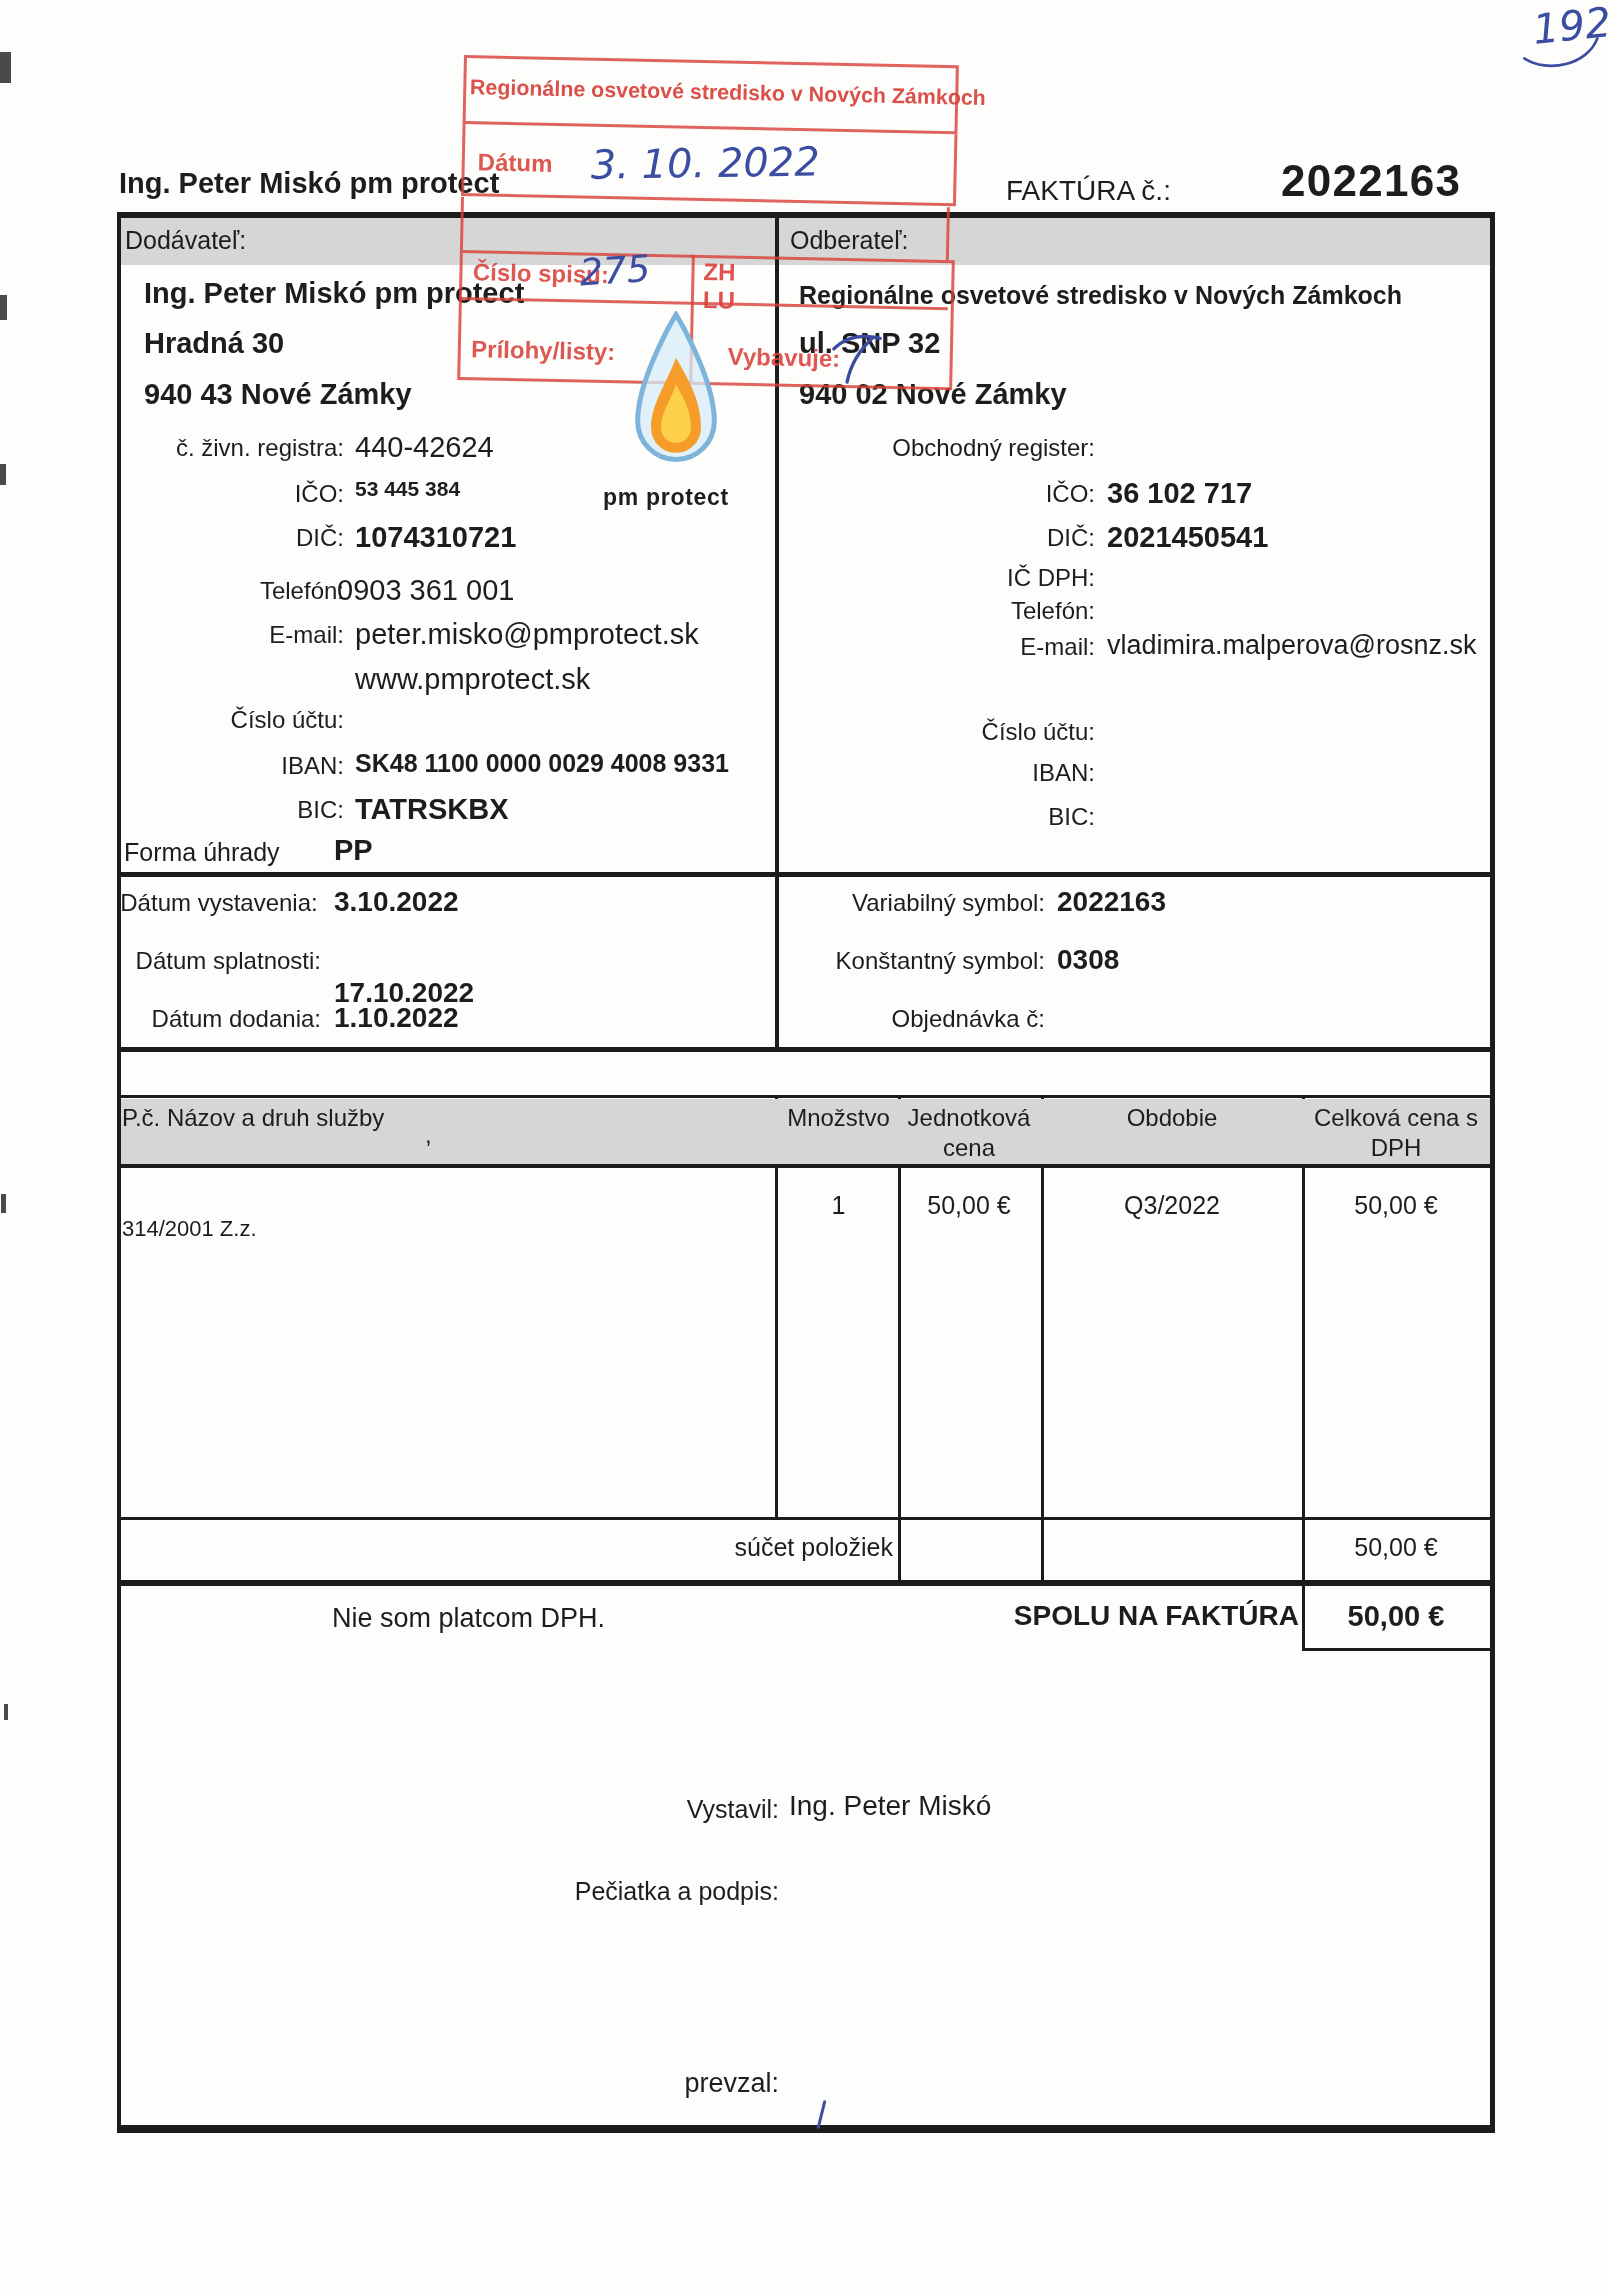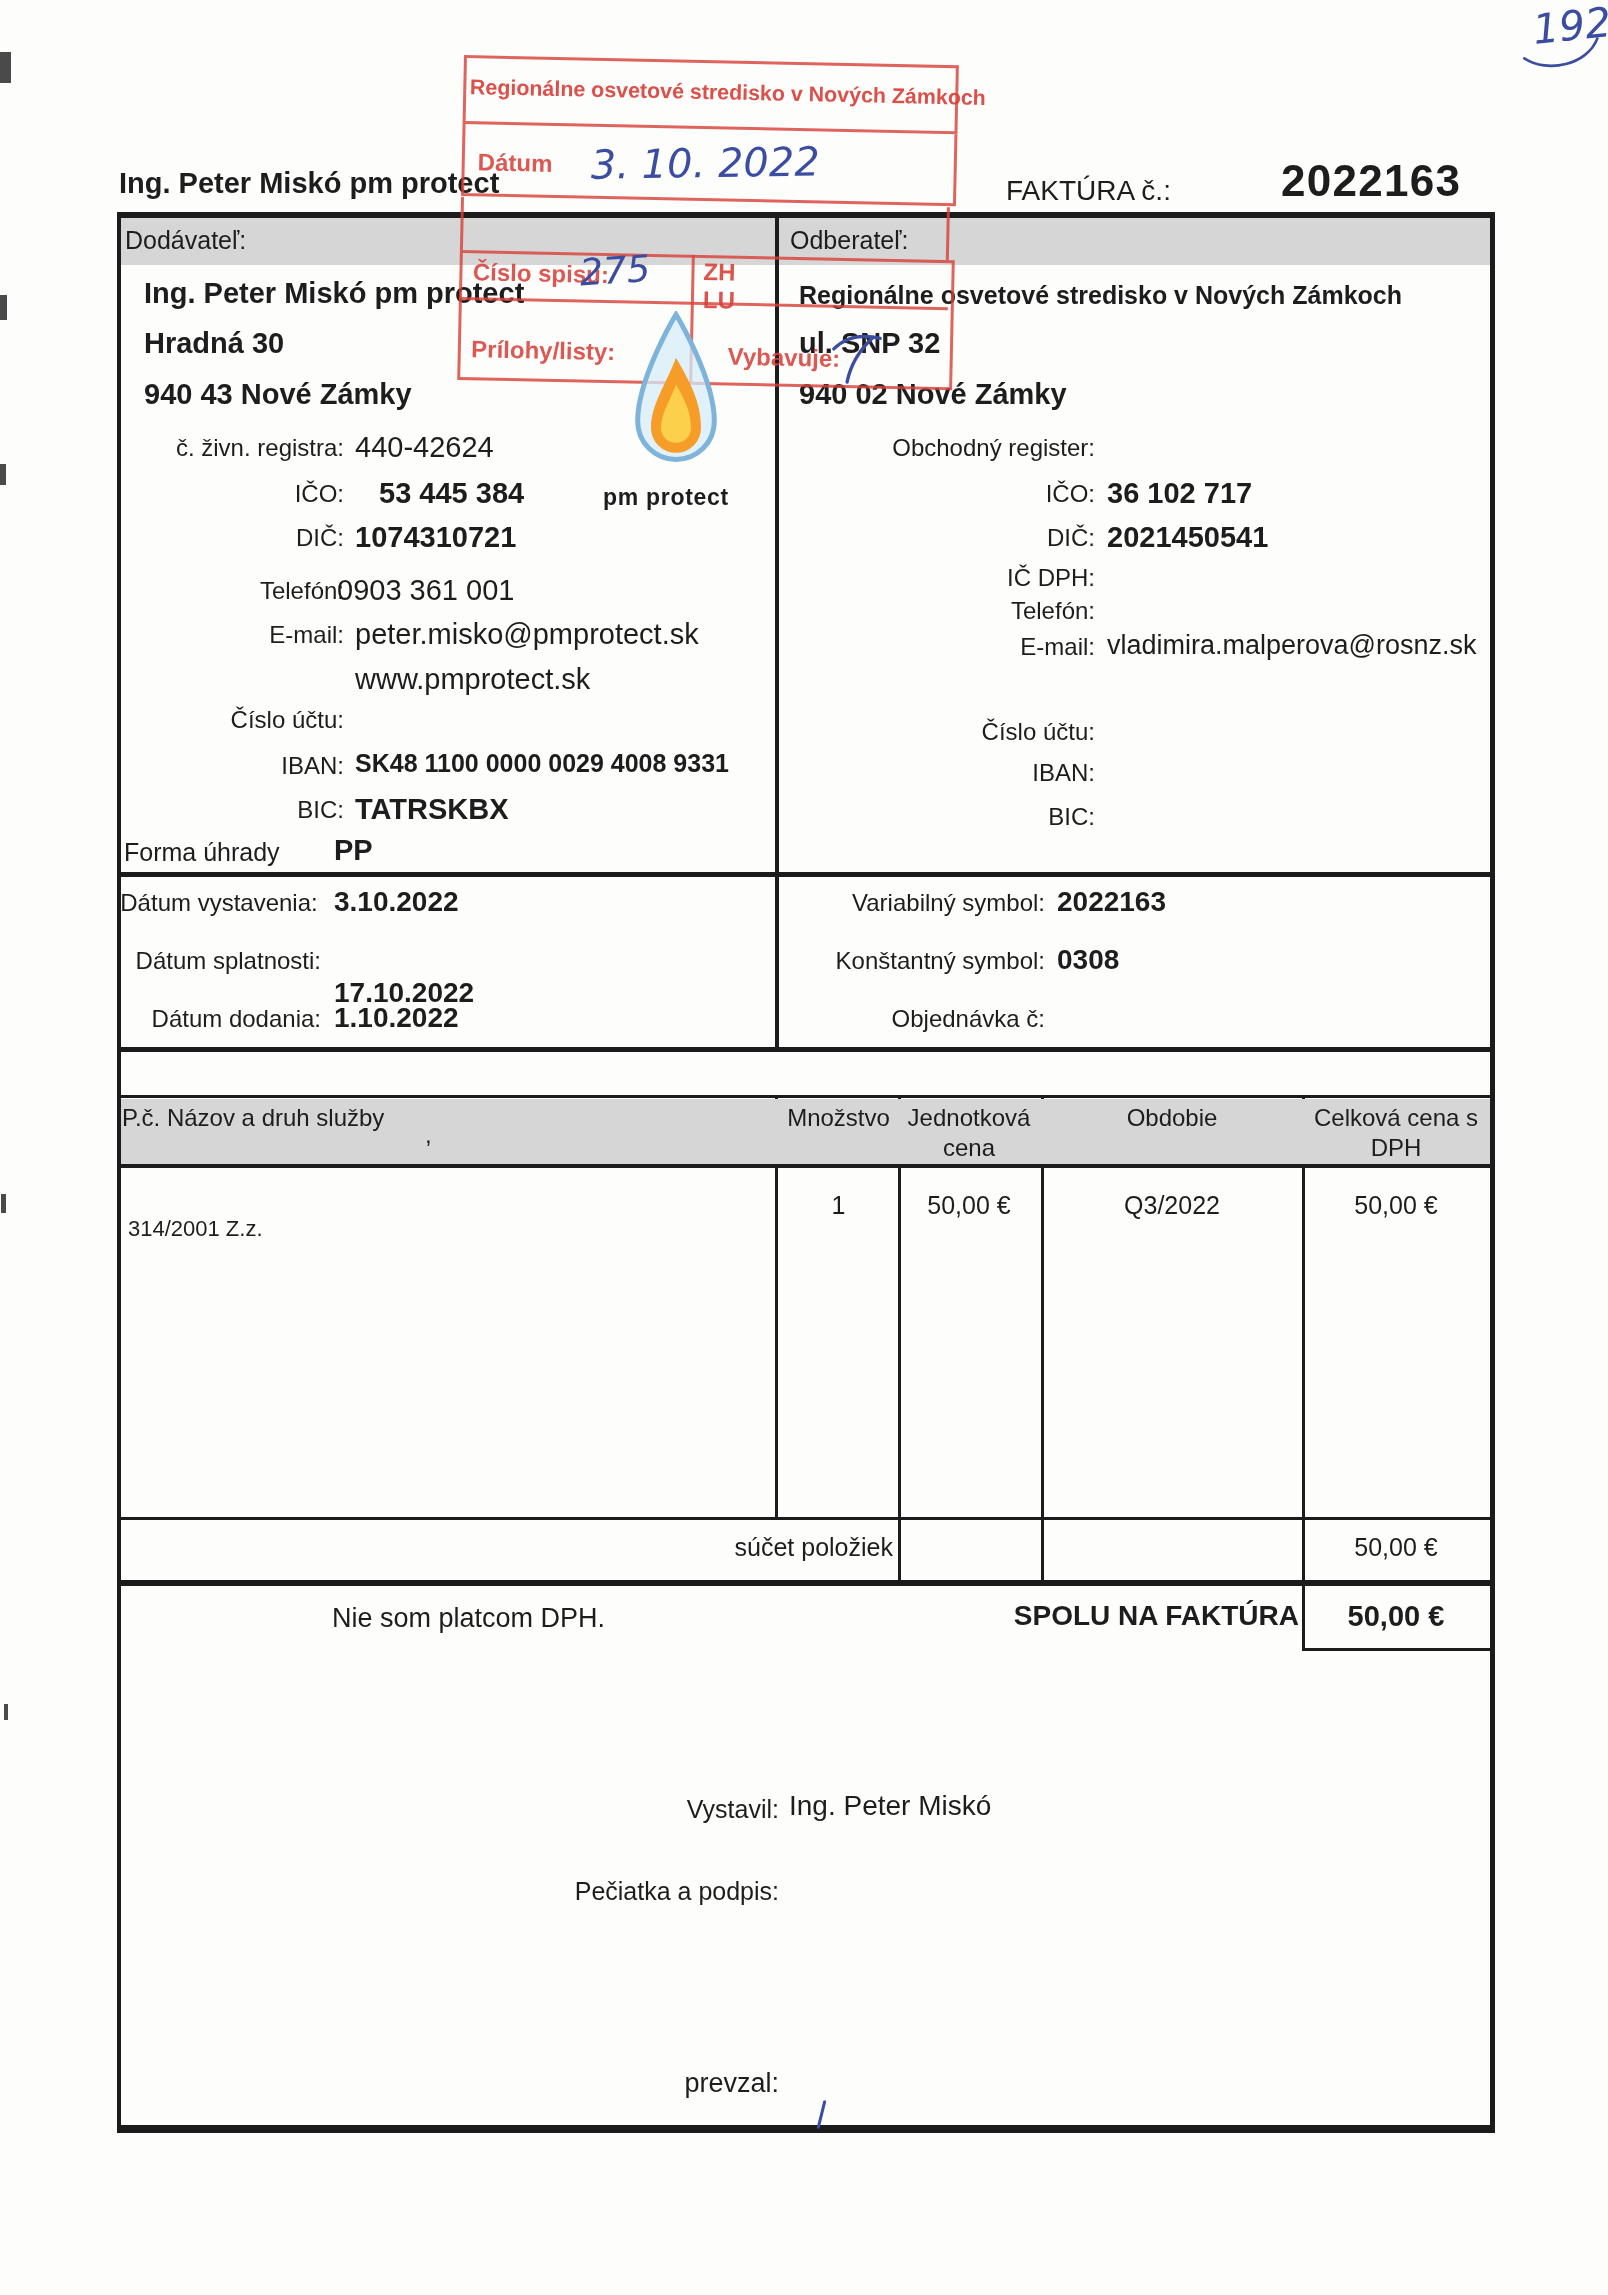--- a/index.html
+++ b/index.html
@@ -68,21 +68,21 @@
   <div class="gray" style="left:121px;top:1099px;width:1369px;height:65px;"></div>
 
   <div class="t" style="left:125px;top:226px;font-size:25px;">Dodávateľ:</div>
   <div class="t b" style="left:144px;top:277px;font-size:29px;">Ing. Peter Miskó pm protect</div>
   <div class="t b" style="left:144px;top:327px;font-size:29px;">Hradná 30</div>
   <div class="t b" style="left:144px;top:378px;font-size:29px;">940 43 Nové Zámky</div>
 
   <div class="t r" style="left:117px;top:435px;width:227px;font-size:24px;">č. živn. registra:</div>
   <div class="t" style="left:355px;top:431px;font-size:29px;">440-42624</div>
   <div class="t r" style="left:117px;top:481px;width:227px;font-size:24px;">IČO:</div>
-  <div class="t b" style="left:355px;top:477px;font-size:29px;margin-left:24px;">53 445 384</div>
+  <div class="t b" style="left:355px;top:477px;font-size:21px;">53 445 384</div>
   <div class="t r" style="left:117px;top:525px;width:227px;font-size:24px;">DIČ:</div>
   <div class="t b" style="left:355px;top:521px;font-size:29px;">1074310721</div>
   <div class="t r" style="left:117px;top:578px;width:227px;font-size:24px;">Telefón:</div>
   <div class="t" style="left:337px;top:574px;font-size:29px;">0903 361 001</div>
   <div class="t r" style="left:117px;top:622px;width:227px;font-size:24px;">E-mail:</div>
   <div class="t" style="left:355px;top:618px;font-size:29px;">peter.misko@pmprotect.sk</div>
   <div class="t" style="left:355px;top:663px;font-size:29px;">www.pmprotect.sk</div>
   <div class="t r" style="left:117px;top:707px;width:227px;font-size:24px;">Číslo účtu:</div>
   <div class="t r" style="left:117px;top:753px;width:227px;font-size:24px;">IBAN:</div>
   <div class="t b" style="left:355px;top:749px;font-size:25px;">SK48 1100 0000 0029 4008 9331</div>
@@ -125,21 +125,21 @@
 
   <div class="t" style="left:122px;top:1105px;font-size:24px;">P.č.  Názov a druh služby</div>
   <div class="t" style="left:425px;top:1122px;font-size:24px;">,</div>
   <div class="t c" style="left:777px;top:1105px;width:123px;font-size:24px;">Množstvo</div>
   <div class="t c" style="left:898px;top:1105px;width:142px;font-size:24px;">Jednotková</div>
   <div class="t c" style="left:898px;top:1135px;width:142px;font-size:24px;">cena</div>
   <div class="t c" style="left:1041px;top:1105px;width:262px;font-size:24px;">Obdobie</div>
   <div class="t c" style="left:1302px;top:1105px;width:188px;font-size:24px;">Celková cena s</div>
   <div class="t c" style="left:1302px;top:1135px;width:188px;font-size:24px;">DPH</div>
 
-  <div class="t" style="left:122px;top:1217px;font-size:22px;margin-left:6px;">314/2001 Z.z.</div>
+  <div class="t" style="left:122px;top:1217px;font-size:22px;">314/2001 Z.z.</div>
   <div class="t c" style="left:777px;top:1191px;width:123px;font-size:25px;">1</div>
   <div class="t c" style="left:898px;top:1191px;width:142px;font-size:25px;">50,00 €</div>
   <div class="t c" style="left:1041px;top:1191px;width:262px;font-size:25px;">Q3/2022</div>
   <div class="t c" style="left:1302px;top:1191px;width:188px;font-size:25px;">50,00 €</div>
 
   <div class="t r" style="left:534px;top:1533px;width:359px;font-size:25px;">súčet položiek</div>
   <div class="t c" style="left:1302px;top:1533px;width:188px;font-size:25px;">50,00 €</div>
 
   <div class="t" style="left:332px;top:1603px;font-size:27px;">Nie som platcom DPH.</div>
   <div class="t r b" style="left:902px;top:1600px;width:397px;font-size:28px;">SPOLU NA FAKTÚRA</div>

